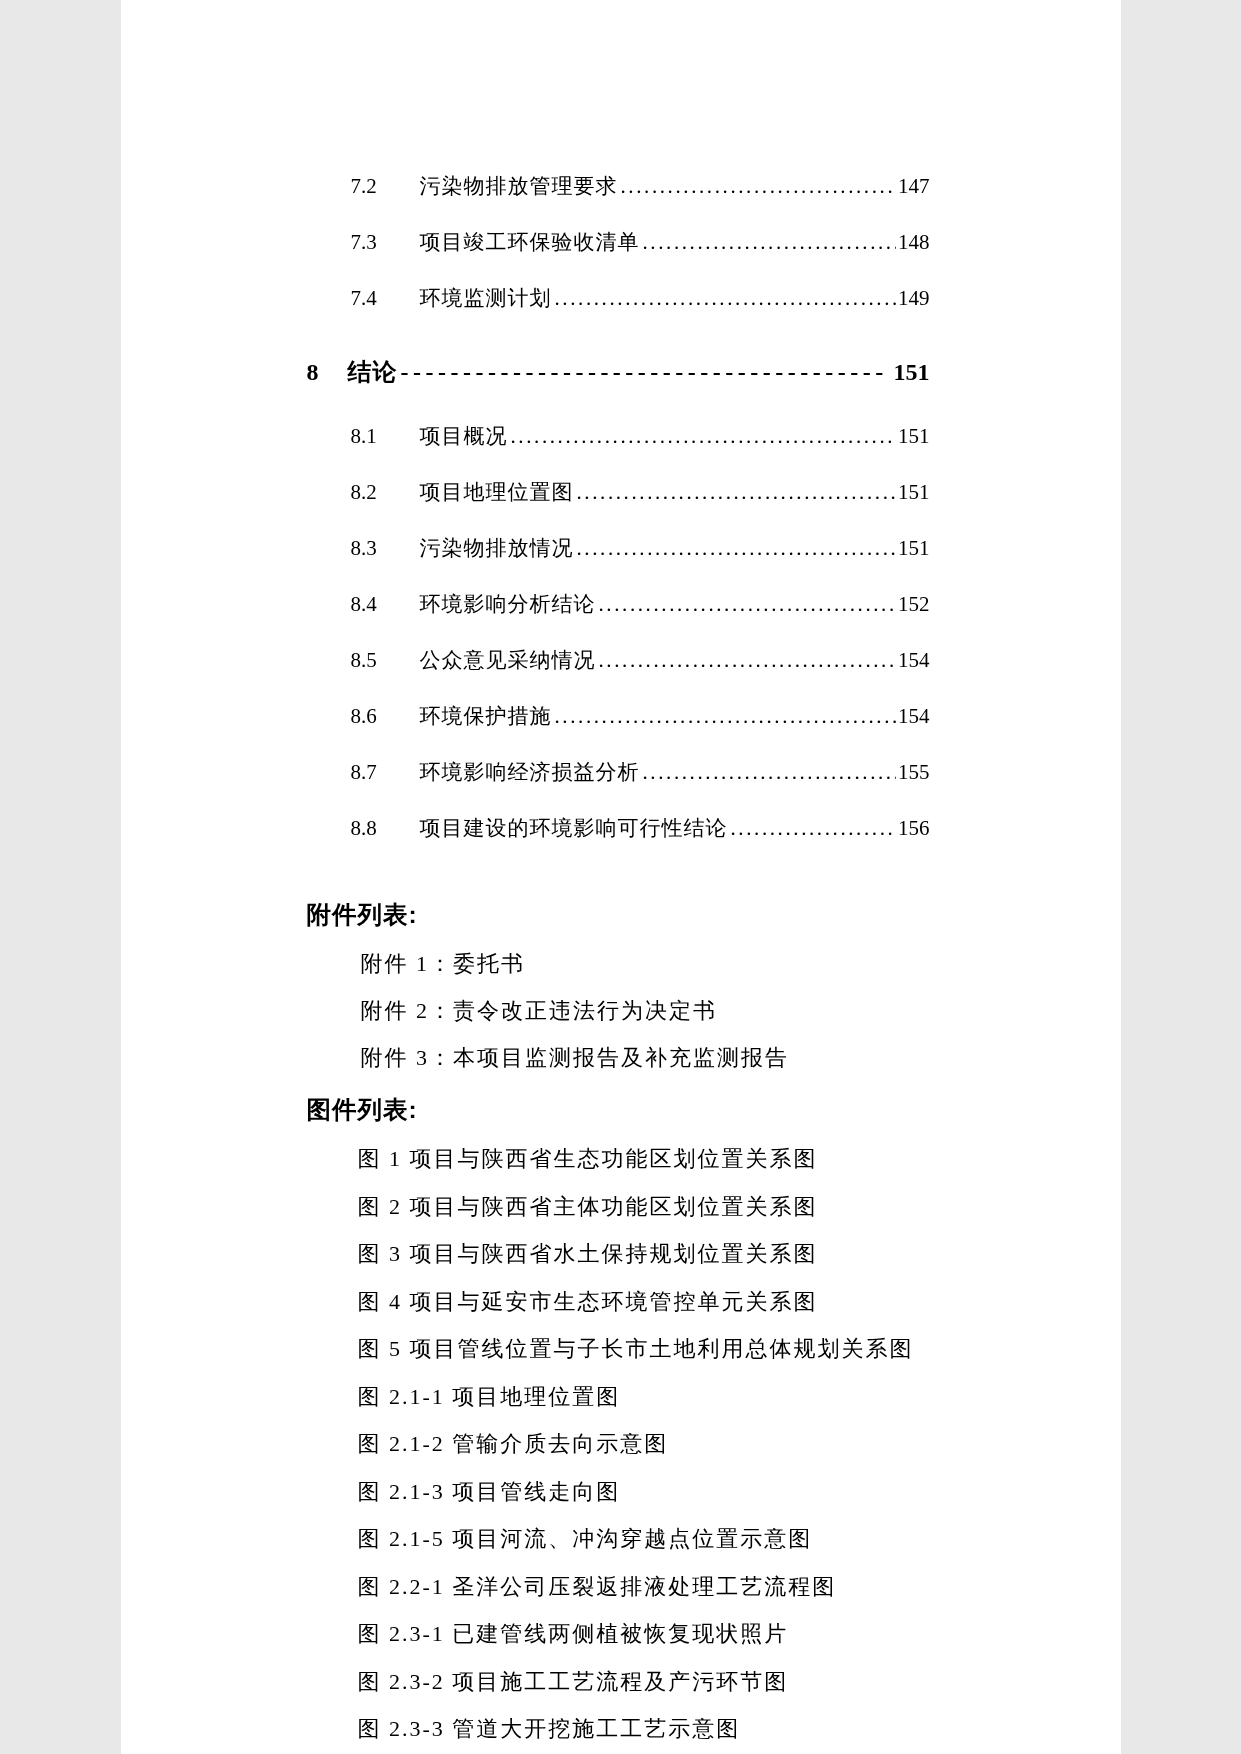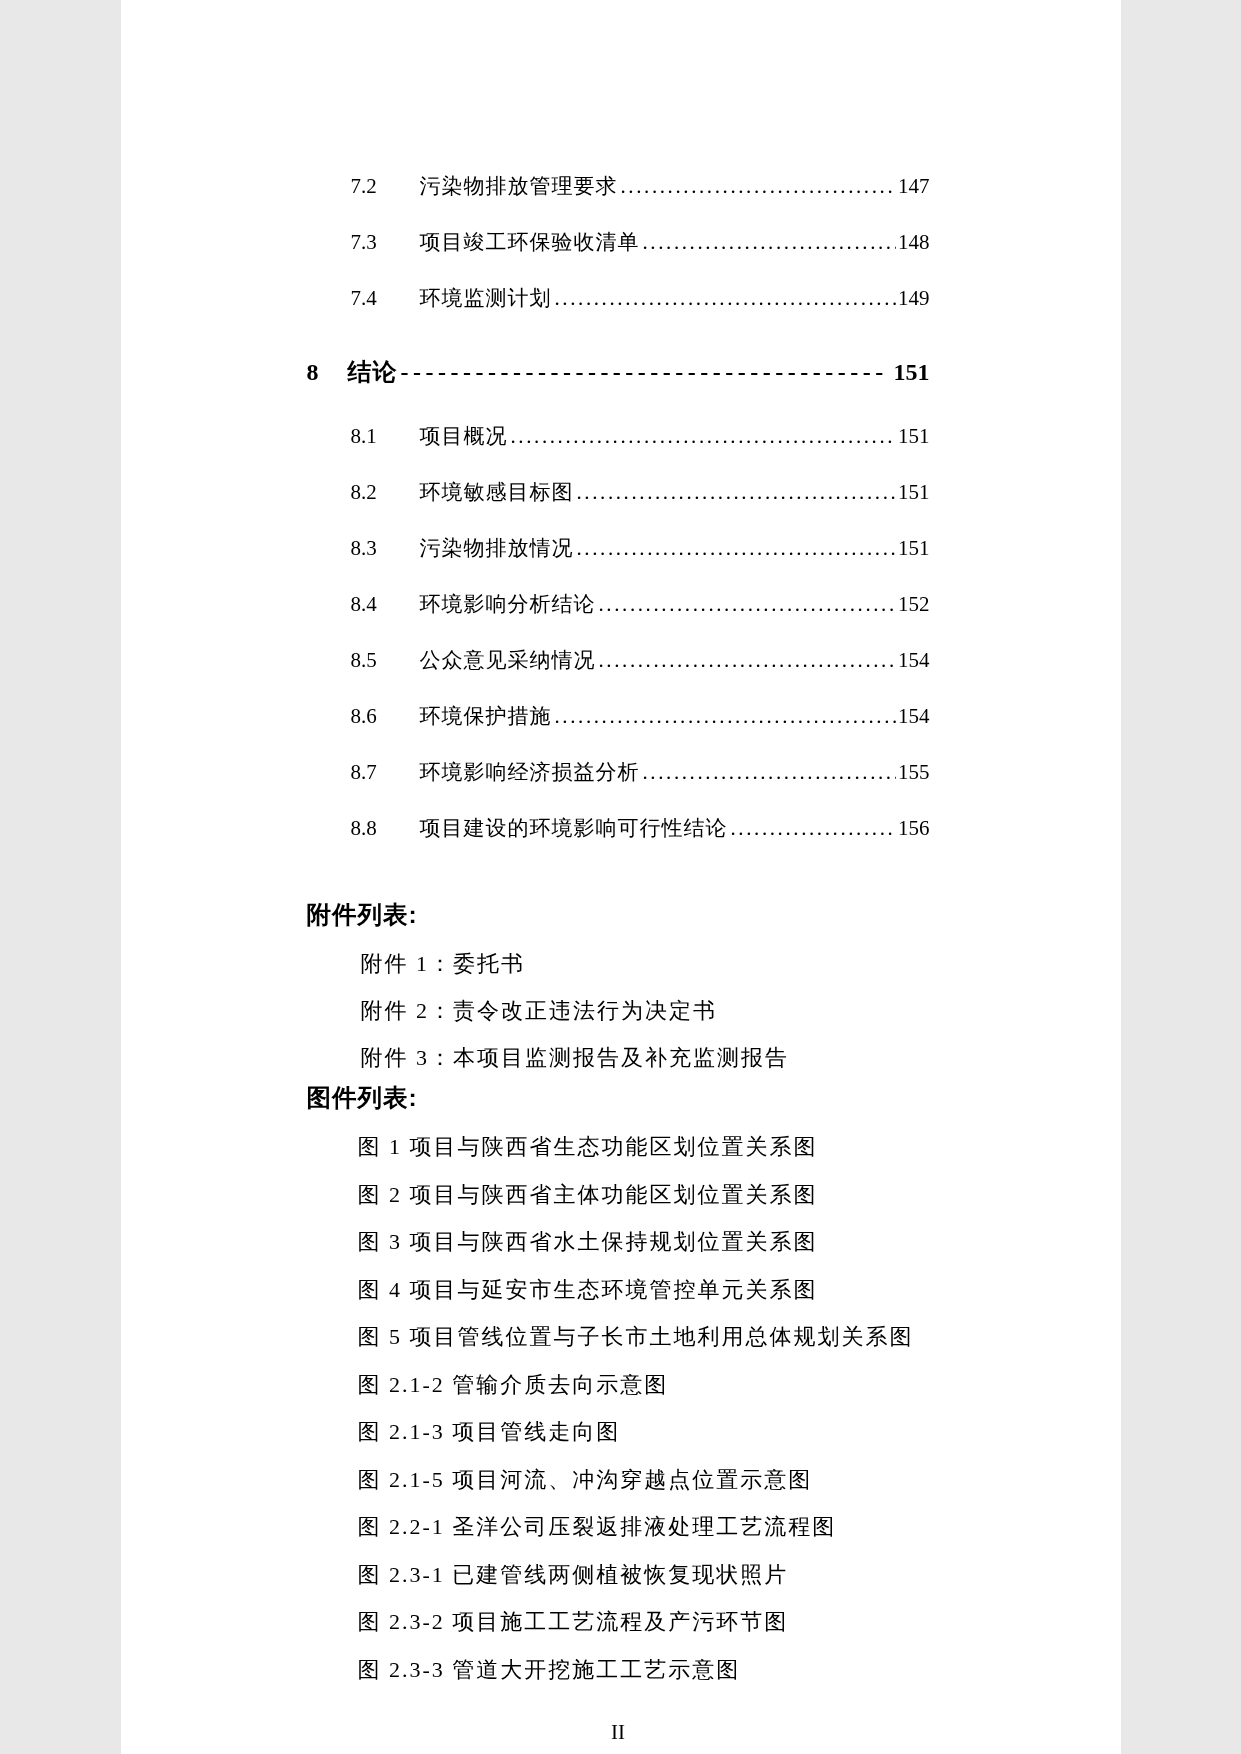--- a/index.html
+++ b/index.html
@@ -64,21 +64,21 @@
 
   
   .section-heading {
     font-weight: bold;
     font-size: 24.5px;
     line-height: 34px;
     letter-spacing: 1px;
     font-family: "Liberation Sans", "DejaVu Sans", sans-serif;
   }
   .attachments-heading { margin-top: 54px; }
-  .figures-heading { }
+  .figures-heading { margin-top: 12px; }
   .item-list { margin-top: 8px; }
   .list-item {
     font-size: 22px;
     line-height: 47px;
     letter-spacing: 2px;
     white-space: nowrap;
   }
   .attachment-item { margin-left: 54px; }
   .figure-item { margin-left: 51px; line-height: 47.5px; }
 
@@ -126,21 +126,21 @@
 
   <div class="toc-row level2 dots">
     <span class="toc-num">8.1</span>
     <span class="toc-title">项目概况</span>
     <span class="toc-leader"></span>
     <span class="toc-page">151</span>
   </div>
 
   <div class="toc-row level2 dots">
     <span class="toc-num">8.2</span>
-    <span class="toc-title">环境敏感目标图</span>
+    <span class="toc-title">项目地理位置图</span>
     <span class="toc-leader"></span>
     <span class="toc-page">151</span>
   </div>
 
   <div class="toc-row level2 dots">
     <span class="toc-num">8.3</span>
     <span class="toc-title">污染物排放情况</span>
     <span class="toc-leader"></span>
     <span class="toc-page">151</span>
   </div>
@@ -198,20 +198,21 @@
 
   <div class="list-item figure-item">图 2 项目与陕西省主体功能区划位置关系图</div>
 
   <div class="list-item figure-item">图 3 项目与陕西省水土保持规划位置关系图</div>
 
   <div class="list-item figure-item">图 4 项目与延安市生态环境管控单元关系图</div>
 
   <div class="list-item figure-item">图 5 项目管线位置与子长市土地利用总体规划关系图</div>
 
 
+  <div class="list-item figure-item">图 2.1-1 项目地理位置图</div>
 
   <div class="list-item figure-item">图 2.1-2 管输介质去向示意图</div>
 
   <div class="list-item figure-item">图 2.1-3 项目管线走向图</div>
 
 
   <div class="list-item figure-item">图 2.1-5 项目河流、冲沟穿越点位置示意图</div>
 
   <div class="list-item figure-item">图 2.2-1 圣洋公司压裂返排液处理工艺流程图</div>
 

